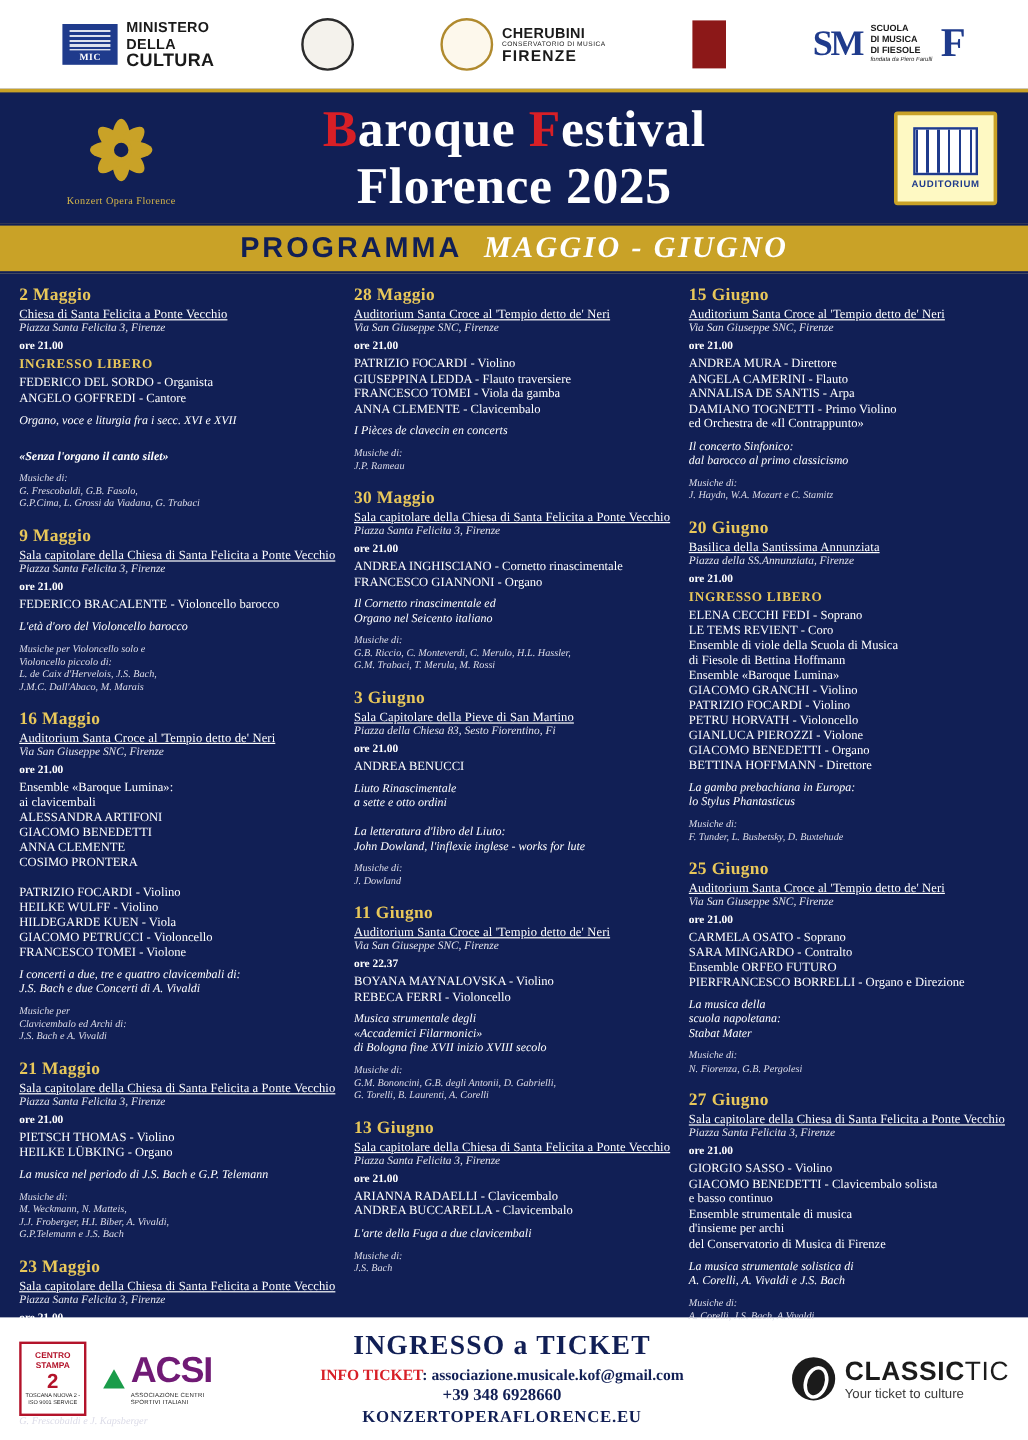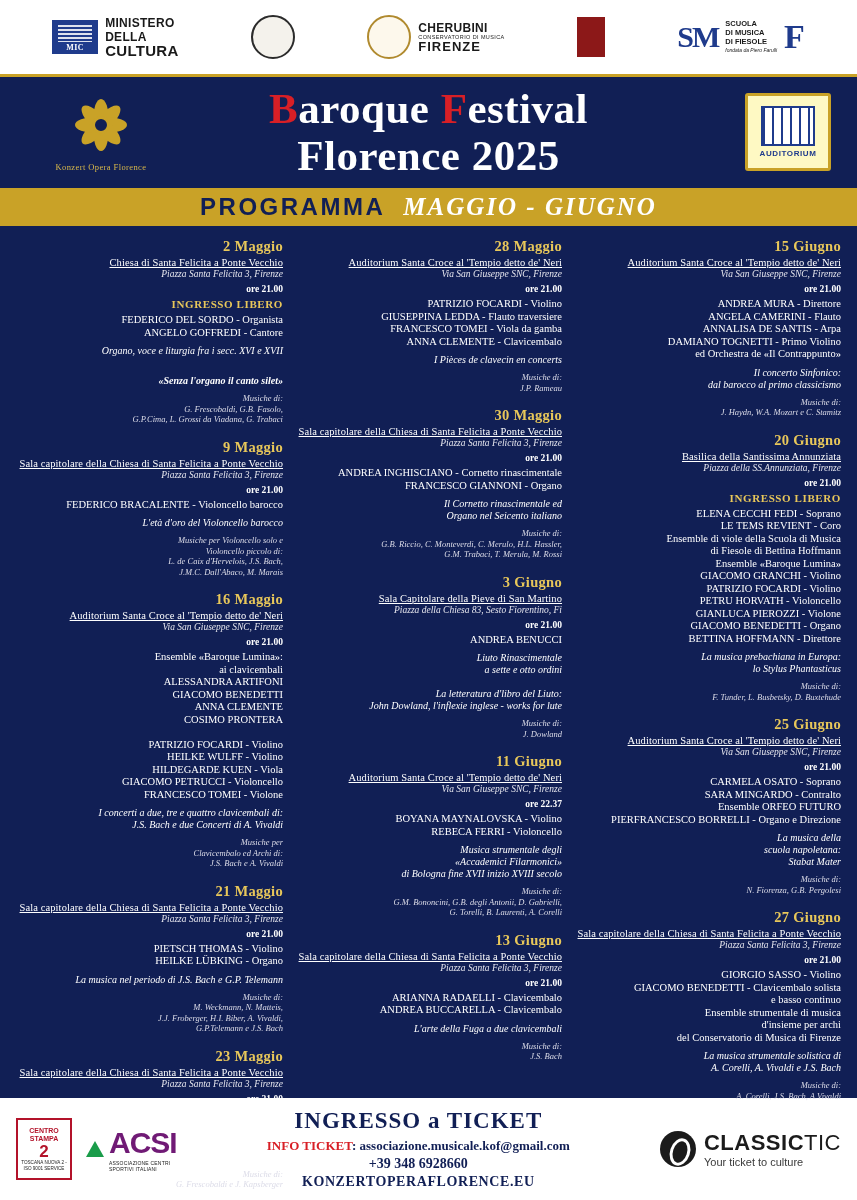--- a/index.html
+++ b/index.html
@@ -120,21 +120,21 @@
   
   .body-blue {
     background:#111f55;
     height: 870px;
     padding: 10px 16px 8px;
     display:flex; gap: 12px;
     color:#ffffff;
   }
   .col { flex:1 1 0; }
   .col.mid { flex: 1 1 0; }
-  .evt { margin-bottom: 14px; text-align:right; }
+  .evt { margin-bottom: 14px; text-align:left; }
   .evt .date {
     font-family:"Liberation Serif", serif;
     font-weight:bold; font-size:14.5px; color:#e8c75a; letter-spacing:.3px;
     margin-bottom: 2px;
   }
   .evt .venue {
     font-size:10.5px; text-decoration:underline; color:#ffffff; letter-spacing:.1px;
   }
   .evt .addr { font-size:9.5px; font-style:italic; color:#e6e6ee; margin-top:1px; }
   .evt .time { font-size:9.5px; font-weight:bold; color:#ffffff; margin:5px 0 4px; }
@@ -496,21 +496,21 @@
             <div>di Fiesole di Bettina Hoffmann</div>
             <div>Ensemble «Baroque Lumina»</div>
             <div>GIACOMO GRANCHI - Violino</div>
             <div>PATRIZIO FOCARDI - Violino</div>
             <div>PETRU HORVATH - Violoncello</div>
             <div>GIANLUCA PIEROZZI - Violone</div>
             <div>GIACOMO BENEDETTI - Organo</div>
             <div>BETTINA HOFFMANN - Direttore</div>
           </div>
           <div class="prog it">
-            <div>La musica prebachiana in Europa:</div>
+            <div>La gamba prebachiana in Europa:</div>
             <div>lo Stylus Phantasticus</div>
           </div>
           <div class="musiche">
             <div>Musiche di:</div>
             <div>F. Tunder, L. Busbetsky, D. Buxtehude</div>
           </div>
         </div>
         <div class="evt">
           <div class="date">25 Giugno</div>
           <div class="venue">Auditorium Santa Croce al 'Tempio detto de' Neri</div>

